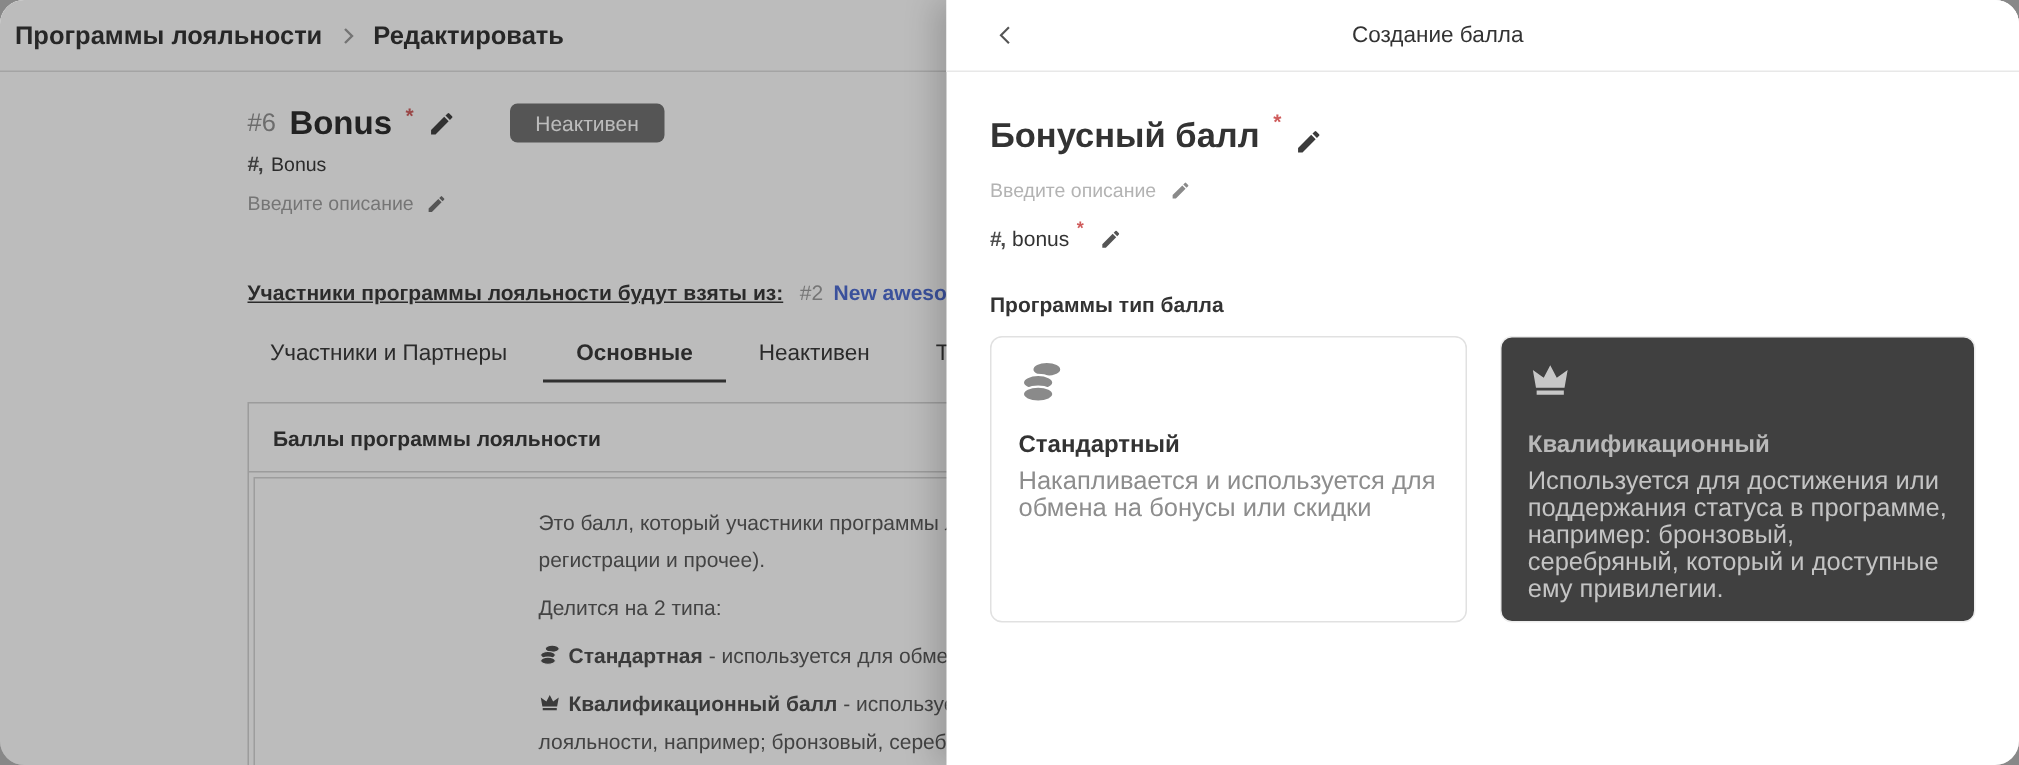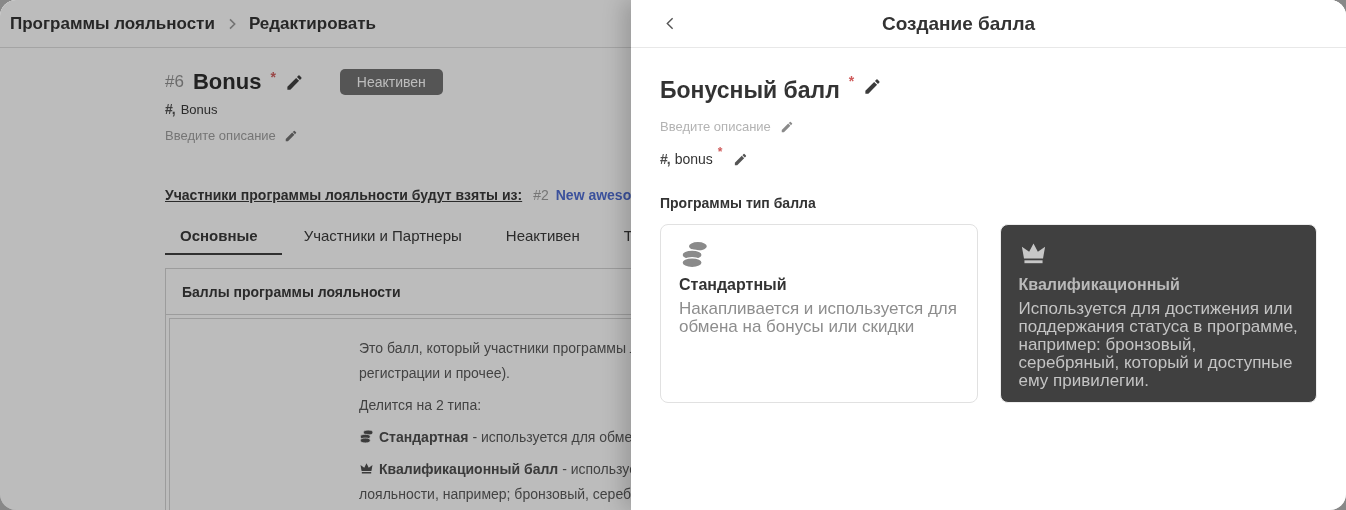--- a/index.html
+++ b/index.html
@@ -67,44 +67,44 @@
     position:absolute; top:0; left:631px; width:715px; height:510px; z-index:10;
     background:#fff; box-shadow:-8px 0 20px rgba(0,0,0,0.18);
   }
   .panel-header {
     position:relative; height:48px; border-bottom:1px solid #e8e8e8;
     display:flex; align-items:center; background:#fff;
   }
   .back-btn { margin-left:31px; color:#555; z-index:2; }
   .panel-title {
     position:absolute; left:0; right:60px; text-align:center;
-    font-size:19px; font-weight:700; color:#333;
+    font-size:15px; font-weight:400; color:#333;
   }
   .panel-body { padding:29px 29px 0; }
 
-  .pname-row { display:flex; align-items:flex-start; gap:9px; }
+  .pname-row { display:flex; align-items:flex-end; gap:9px; }
   .pname { font-size:23px; font-weight:700; color:#333; }
   .pname-row .req { margin-top:-4px; }
 
   .p-desc { margin-top:15px; display:flex; align-items:center; gap:9px; color:#b3b3b3; font-size:13px; }
   .p-desc .icon-btn { color:#8a8a8a; }
 
   .p-sys { margin-top:17px; display:flex; align-items:center; gap:5px; font-size:14px; color:#333; }
   .p-sys .req { font-size:12px; margin-top:-6px; }
   .p-sys .icon-btn { margin-left:5px; color:#555; }
 
   .choose-label { margin-top:28px; font-weight:700; font-size:14px; color:#333; }
 
   .type-cards { margin-top:13px; display:flex; gap:22px; }
   .type-card {
     width:319px; min-height:125px; border:1px solid #e1e1e1; border-radius:8px;
     padding:14px 18px 12px; background:#fff; cursor:pointer;
   }
   .t-icon { height:32px; color:#8a8a8a; }
-  .t-name { margin-top:5px; font-size:16px; font-weight:700; color:#333; }
+  .t-name { margin-top:17px; font-size:16px; font-weight:700; color:#333; }
   .t-desc { margin-top:6px; font-size:17px; color:#8d8d8d; line-height:18px; }
   .type-card.disabled { background:#404040; border-color:#ededed; }
   .type-card.disabled .t-icon { color:#c7c7c7; }
   .type-card.disabled .t-name { color:#b9b9b9; }
   .type-card.disabled .t-desc { color:#c4c4c4; }
 </style>
 </head>
 <body>
 
 <svg width="0" height="0" style="position:absolute">
@@ -165,22 +165,22 @@
         </button>
       </div>
 
       <div class="row4">
         <span class="src-label">Участники программы лояльности будут взяты из:</span>
         <span class="db-id">#2</span>
         <a href="#" class="db-link">New awesome database</a>
       </div>
 
       <div class="tabs">
+        <div class="tab">Участники и Партнеры</div>
         <div class="tab active">Основные</div>
-        <div class="tab">Участники и Партнеры</div>
         <div class="tab">Неактивен</div>
         <div class="tab">Транзакции</div>
       </div>
 
       <div class="points-card">
         <div class="points-card-header">Баллы программы лояльности</div>
         <div class="points-inner">
           <p>
             <span class="block">Это балл, который участники программы лояльно</span>
             <span class="block">регистрации и прочее).</span>

